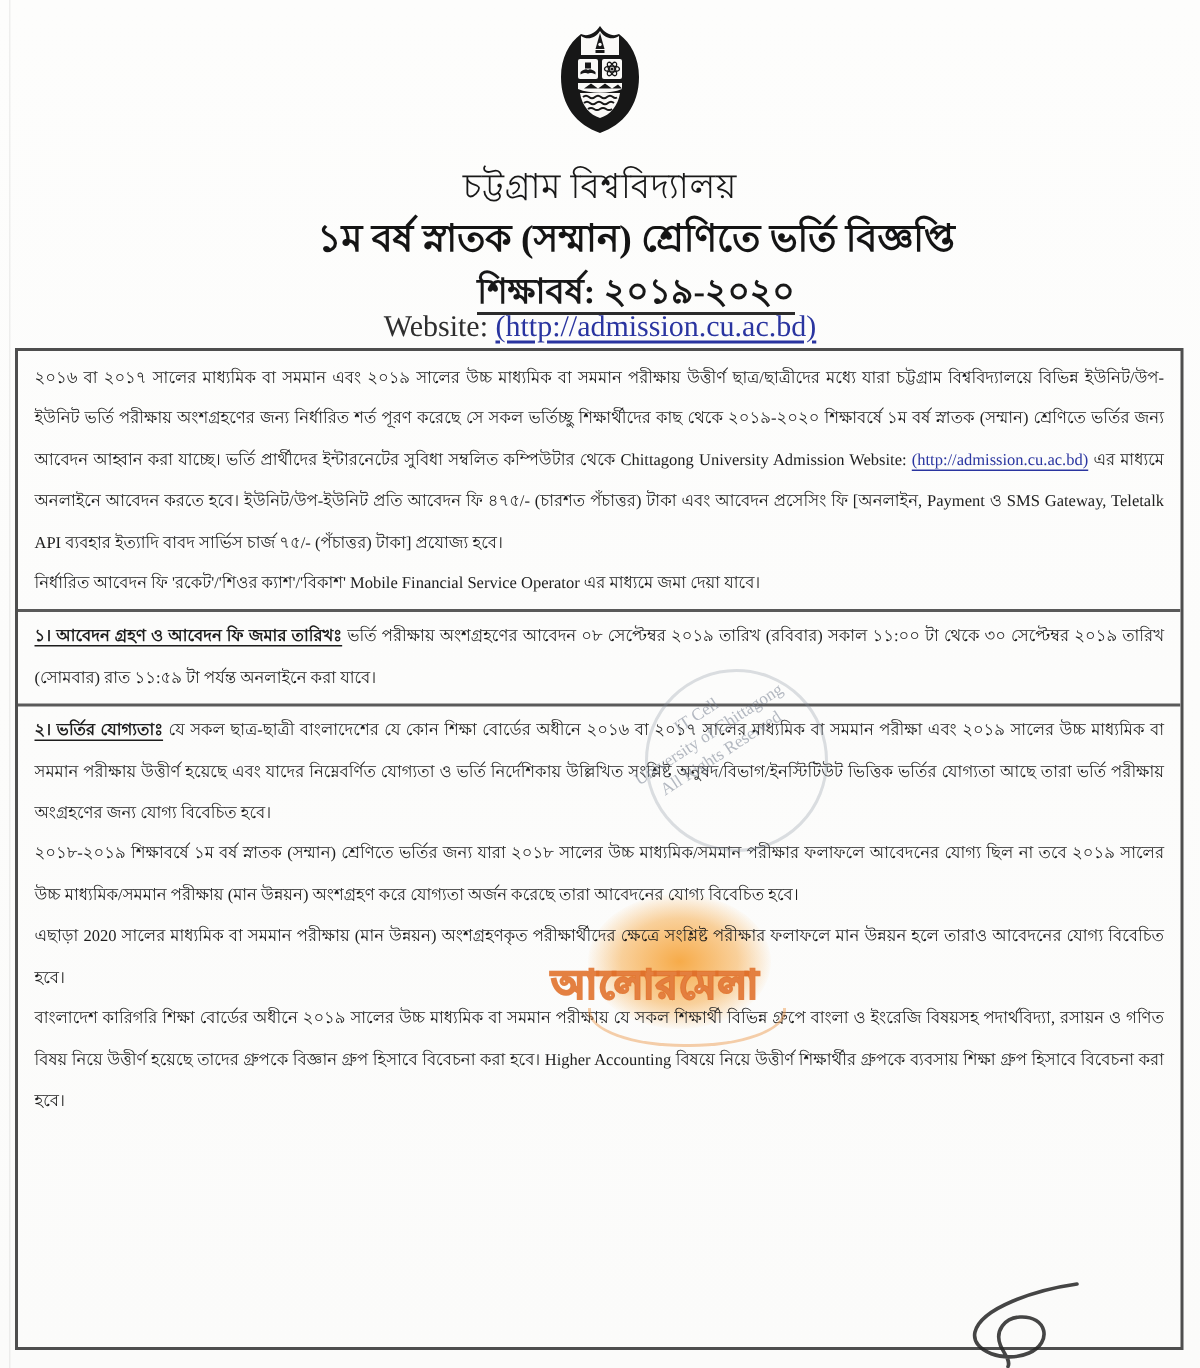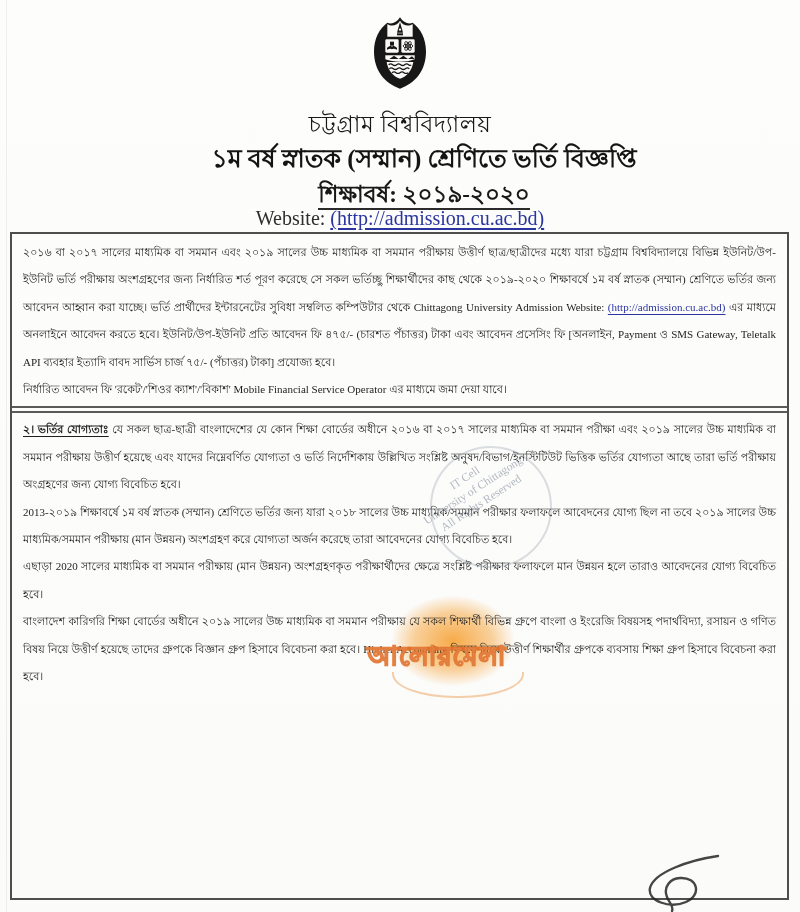--- a/index.html
+++ b/index.html
@@ -119,25 +119,26 @@
   <div class="center h-website"><span>Website: </span><span class="url">(http://admission.cu.ac.bd)</span></div>
 
   <div class="wm-glow"></div>
 
   <div class="doc-box">
     <p><span>২০১৬ বা ২০১৭ সালের মাধ্যমিক বা সমমান এবং ২০১৯ সালের উচ্চ মাধ্যমিক বা সমমান পরীক্ষায় উত্তীর্ণ ছাত্র/ছাত্রীদের মধ্যে যারা চট্টগ্রাম বিশ্ববিদ্যালয়ে বিভিন্ন ইউনিট/উপ-ইউনিট ভর্তি পরীক্ষায় অংশগ্রহণের জন্য নির্ধারিত শর্ত পূরণ করেছে সে সকল ভর্তিচ্ছু শিক্ষার্থীদের কাছ থেকে ২০১৯-২০২০ শিক্ষাবর্ষে ১ম বর্ষ স্নাতক (সম্মান) শ্রেণিতে ভর্তির জন্য আবেদন আহ্বান করা যাচ্ছে। ভর্তি প্রার্থীদের ইন্টারনেটের সুবিধা সম্বলিত কম্পিউটার থেকে Chittagong University Admission Website: </span><span class="url">(http://admission.cu.ac.bd)</span><span> এর মাধ্যমে অনলাইনে আবেদন করতে হবে। ইউনিট/উপ-ইউনিট প্রতি আবেদন ফি ৪৭৫/- (চারশত পঁচাত্তর) টাকা এবং আবেদন প্রসেসিং ফি [অনলাইন, Payment ও SMS Gateway, Teletalk API ব্যবহার ইত্যাদি বাবদ সার্ভিস চার্জ ৭৫/- (পঁচাত্তর) টাকা] প্রযোজ্য হবে।</span></p>
     <p>নির্ধারিত আবেদন ফি 'রকেট'/'শিওর ক্যাশ'/'বিকাশ' Mobile Financial Service Operator  এর মাধ্যমে জমা দেয়া যাবে।</p>
 
     <hr class="divider">
 
+    <p><span class="sec-heading">১। আবেদন গ্রহণ ও আবেদন ফি জমার তারিখঃ</span><span> ভর্তি পরীক্ষায় অংশগ্রহণের আবেদন ০৮ সেপ্টেম্বর ২০১৯ তারিখ (রবিবার) সকাল ১১:০০ টা থেকে ৩০ সেপ্টেম্বর ২০১৯ তারিখ (সোমবার) রাত ১১:৫৯ টা পর্যন্ত অনলাইনে করা যাবে।</span></p>
 
     <hr class="divider">
 
     <p><span class="sec-heading">২। ভর্তির যোগ্যতাঃ</span><span> যে সকল ছাত্র-ছাত্রী বাংলাদেশের যে কোন শিক্ষা বোর্ডের অধীনে ২০১৬ বা ২০১৭ সালের মাধ্যমিক বা সমমান পরীক্ষা এবং ২০১৯ সালের উচ্চ মাধ্যমিক বা সমমান পরীক্ষায় উত্তীর্ণ হয়েছে এবং যাদের নিম্নেবর্ণিত যোগ্যতা ও ভর্তি নির্দেশিকায় উল্লিখিত সংশ্লিষ্ট অনুষদ/বিভাগ/ইনস্টিটিউট ভিত্তিক ভর্তির যোগ্যতা আছে তারা ভর্তি পরীক্ষায় অংগ্রহণের জন্য যোগ্য বিবেচিত হবে।</span></p>
-    <p>2013-২০১৯ শিক্ষাবর্ষে ১ম বর্ষ স্নাতক (সম্মান) শ্রেণিতে ভর্তির জন্য যারা ২০১৮ সালের উচ্চ মাধ্যমিক/সমমান পরীক্ষার ফলাফলে আবেদনের যোগ্য ছিল না তবে ২০১৯ সালের উচ্চ মাধ্যমিক/সমমান পরীক্ষায় (মান উন্নয়ন) অংশগ্রহণ করে যোগ্যতা অর্জন করেছে তারা আবেদনের যোগ্য বিবেচিত হবে।</p>
+    <p>২০১৮-২০১৯ শিক্ষাবর্ষে ১ম বর্ষ স্নাতক (সম্মান) শ্রেণিতে ভর্তির জন্য যারা ২০১৮ সালের উচ্চ মাধ্যমিক/সমমান পরীক্ষার ফলাফলে আবেদনের যোগ্য ছিল না তবে ২০১৯ সালের উচ্চ মাধ্যমিক/সমমান পরীক্ষায় (মান উন্নয়ন) অংশগ্রহণ করে যোগ্যতা অর্জন করেছে তারা আবেদনের যোগ্য বিবেচিত হবে।</p>
     <p>এছাড়া 2020 সালের মাধ্যমিক বা সমমান পরীক্ষায় (মান উন্নয়ন) অংশগ্রহণকৃত পরীক্ষার্থীদের ক্ষেত্রে সংশ্লিষ্ট পরীক্ষার ফলাফলে মান উন্নয়ন হলে তারাও আবেদনের যোগ্য বিবেচিত হবে।</p>
     <p>বাংলাদেশ কারিগরি শিক্ষা বোর্ডের অধীনে ২০১৯ সালের উচ্চ মাধ্যমিক বা সমমান পরীক্ষায় যে সকল শিক্ষার্থী বিভিন্ন গ্রুপে বাংলা ও ইংরেজি বিষয়সহ পদার্থবিদ্যা, রসায়ন ও গণিত বিষয় নিয়ে উত্তীর্ণ হয়েছে তাদের গ্রুপকে বিজ্ঞান গ্রুপ হিসাবে বিবেচনা করা হবে। Higher Accounting বিষয়ে নিয়ে উত্তীর্ণ শিক্ষার্থীর গ্রুপকে ব্যবসায় শিক্ষা গ্রুপ হিসাবে বিবেচনা করা হবে।</p>
   </div>
 
   <div class="stamp-circle"></div>
   <div class="stamp">
     <div>IT Cell</div>
     <div>University of Chittagong</div>
     <div>All Rights Reserved</div>
   </div>

